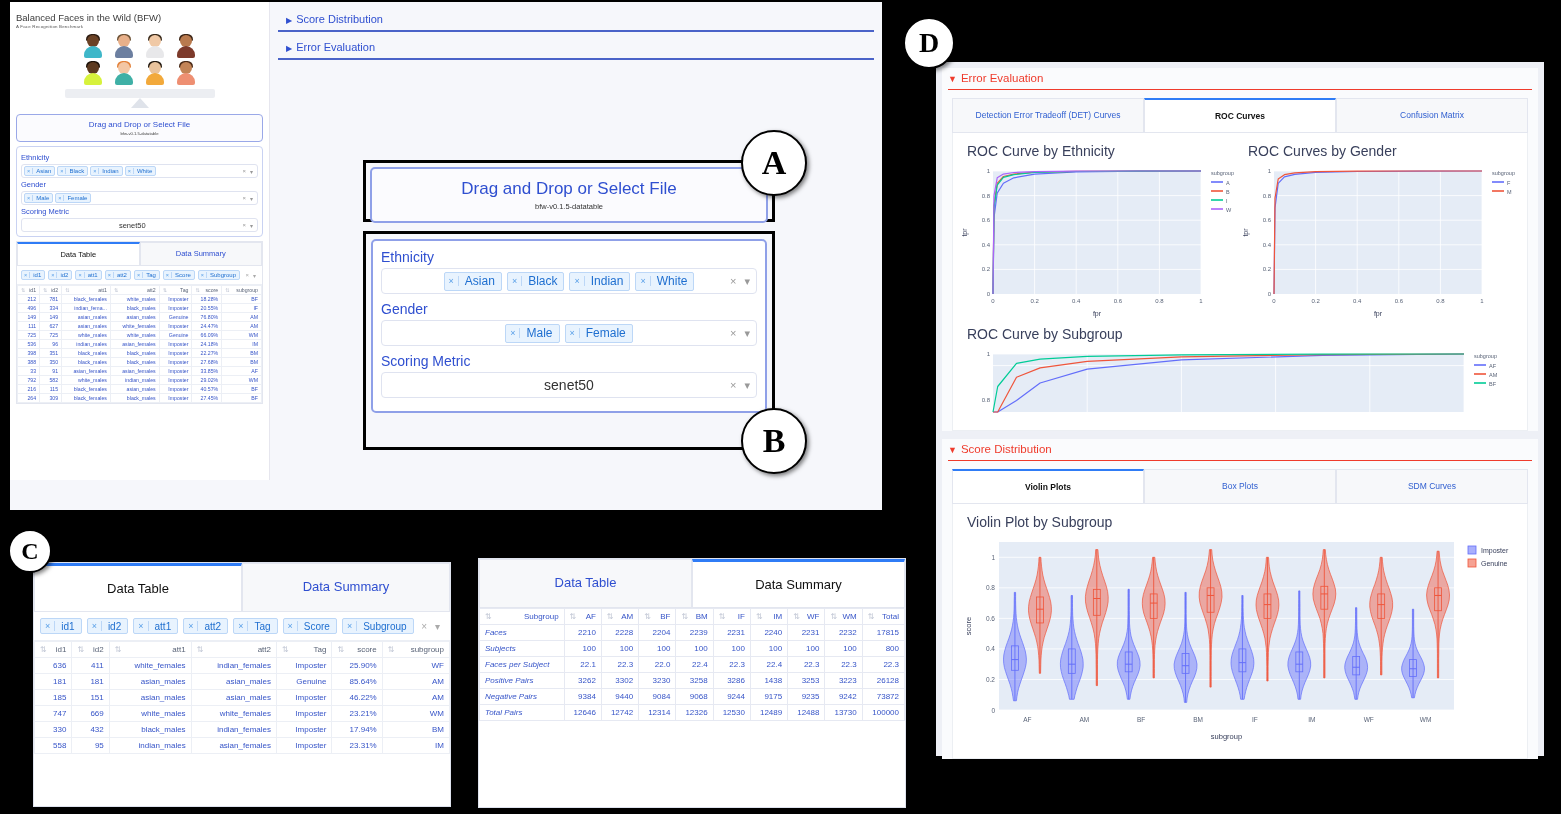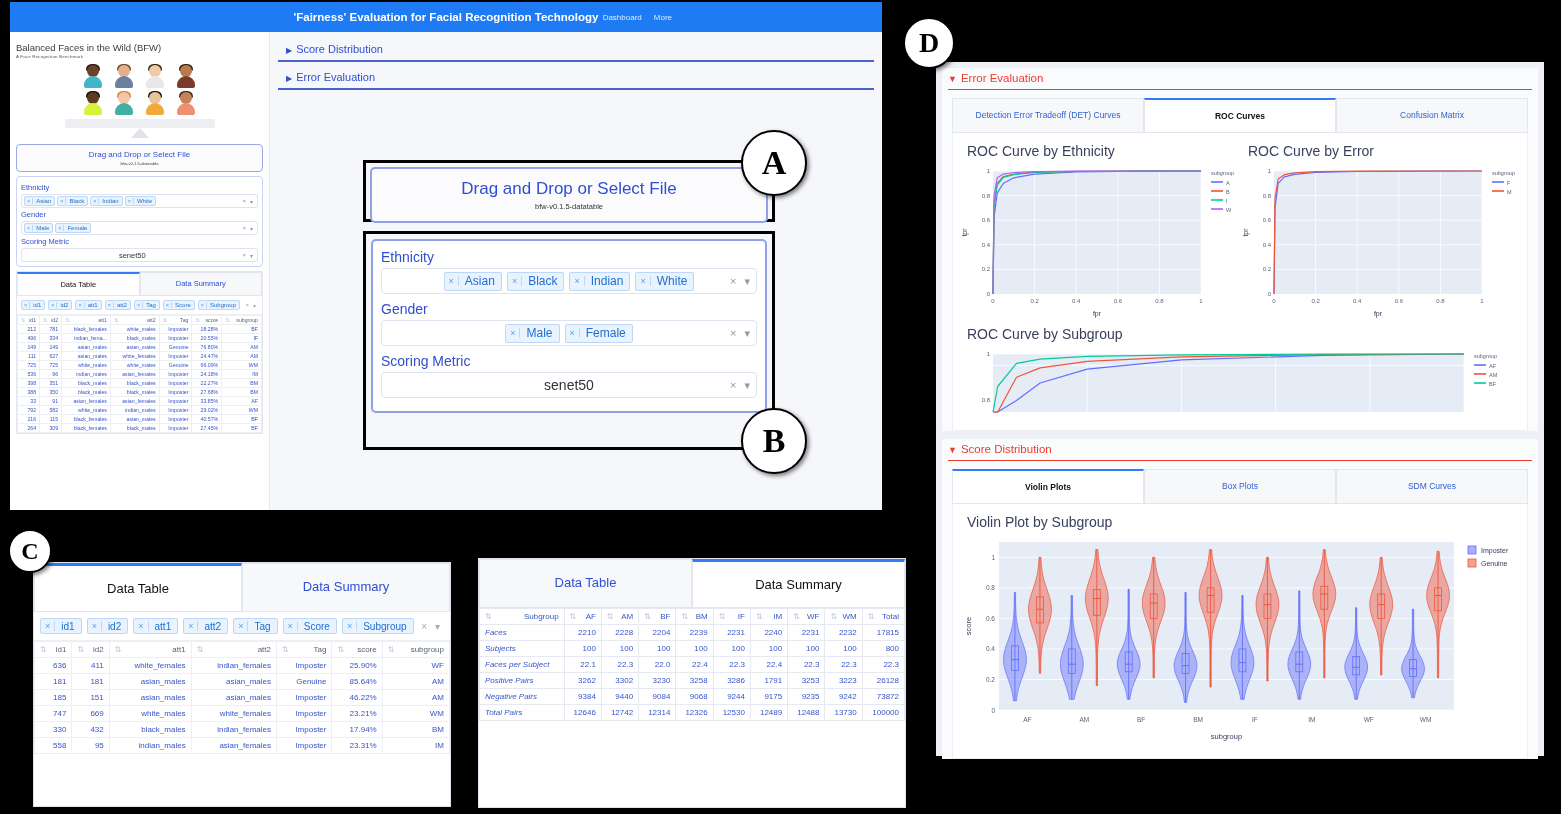--- a/index.html
+++ b/index.html
@@ -191,27 +191,20 @@
 
 <svg class="lead">
   <polyline points="272,140 363,180 272,140" fill="none" stroke="#000" stroke-width="2.5"></polyline>
   <line x1="272" y1="140" x2="365" y2="190" stroke="#000" stroke-width="2.5"></line>
   <line x1="272" y1="228" x2="363" y2="330" stroke="#000" stroke-width="2.5"></line>
   <line x1="280" y1="418" x2="363" y2="455" stroke="#000" stroke-width="2.5"></line>
   <line x1="290" y1="470" x2="415" y2="560" stroke="#000" stroke-width="2.5"></line>
 </svg>
 
 <div id="app-window" class="abs">
-  <div id="app-navbar">
-    <div class="navtitle">'Fairness' Evaluation for Facial Recognition Technology</div>
-    <div class="navlinks">
-      <span>Dashboard</span>
-      <span>More </span>
-    </div>
-  </div>
 
   <div id="app-body">
 
     <div id="app-left">
       <div class="bfw-card">
         <div class="bfw-title">Balanced Faces in the Wild (BFW)</div>
         <div class="bfw-sub">A Face Recognition Benchmark</div>
         <div class="faces">
           <div class="fcol">
             <div class="face">
@@ -725,21 +718,21 @@
           <td>22.3</td>
           <td>22.3</td>
         </tr>
         <tr>
           <td class="rowhdr">Positive Pairs</td>
           <td>3262</td>
           <td>3302</td>
           <td>3230</td>
           <td>3258</td>
           <td>3286</td>
-          <td>1791</td>
+          <td>1438</td>
           <td>3253</td>
           <td>3223</td>
           <td>26128</td>
         </tr>
         <tr>
           <td class="rowhdr">Negative Pairs</td>
           <td>9384</td>
           <td>9440</td>
           <td>9084</td>
           <td>9068</td>
@@ -816,21 +809,21 @@
               <text x="267" y="22" font-size="5.5" fill="#5a6478" font-family="&quot;Liberation Sans&quot;, sans-serif">A</text>
               <line x1="252" y1="28" x2="264" y2="28" stroke="#ef553b" stroke-width="1.6"></line>
               <text x="267" y="31" font-size="5.5" fill="#5a6478" font-family="&quot;Liberation Sans&quot;, sans-serif">B</text>
               <line x1="252" y1="37" x2="264" y2="37" stroke="#00cc96" stroke-width="1.6"></line>
               <text x="267" y="40" font-size="5.5" fill="#5a6478" font-family="&quot;Liberation Sans&quot;, sans-serif">I</text>
               <line x1="252" y1="46" x2="264" y2="46" stroke="#ab63fa" stroke-width="1.6"></line>
               <text x="267" y="49" font-size="5.5" fill="#5a6478" font-family="&quot;Liberation Sans&quot;, sans-serif">W</text>
             </svg>
         </div>
         <div style="width:50%">
-          <div class="plot-title">ROC Curve by Error</div>
+          <div class="plot-title">ROC Curves by Gender</div>
           <svg id="roc1" width="290" height="155">
               <rect x="34" y="8" width="208" height="123" fill="#e5ecf6"></rect>
               <line x1="75.6" y1="8" x2="75.6" y2="131" stroke="#fff" stroke-width="0.8"></line>
               <line x1="117.2" y1="8" x2="117.2" y2="131" stroke="#fff" stroke-width="0.8"></line>
               <line x1="158.8" y1="8" x2="158.8" y2="131" stroke="#fff" stroke-width="0.8"></line>
               <line x1="200.4" y1="8" x2="200.4" y2="131" stroke="#fff" stroke-width="0.8"></line>
               <line x1="242" y1="8" x2="242" y2="131" stroke="#fff" stroke-width="0.8"></line>
               <line x1="34" y1="106.4" x2="242" y2="106.4" stroke="#fff" stroke-width="0.8"></line>
               <line x1="34" y1="81.8" x2="242" y2="81.8" stroke="#fff" stroke-width="0.8"></line>
               <line x1="34" y1="57.2" x2="242" y2="57.2" stroke="#fff" stroke-width="0.8"></line>

